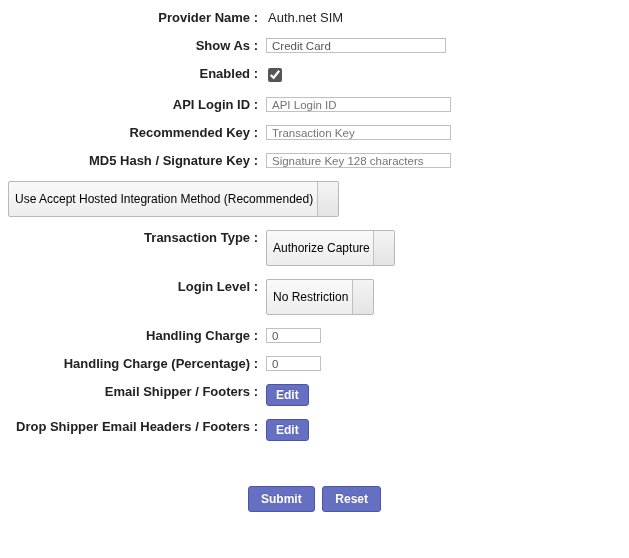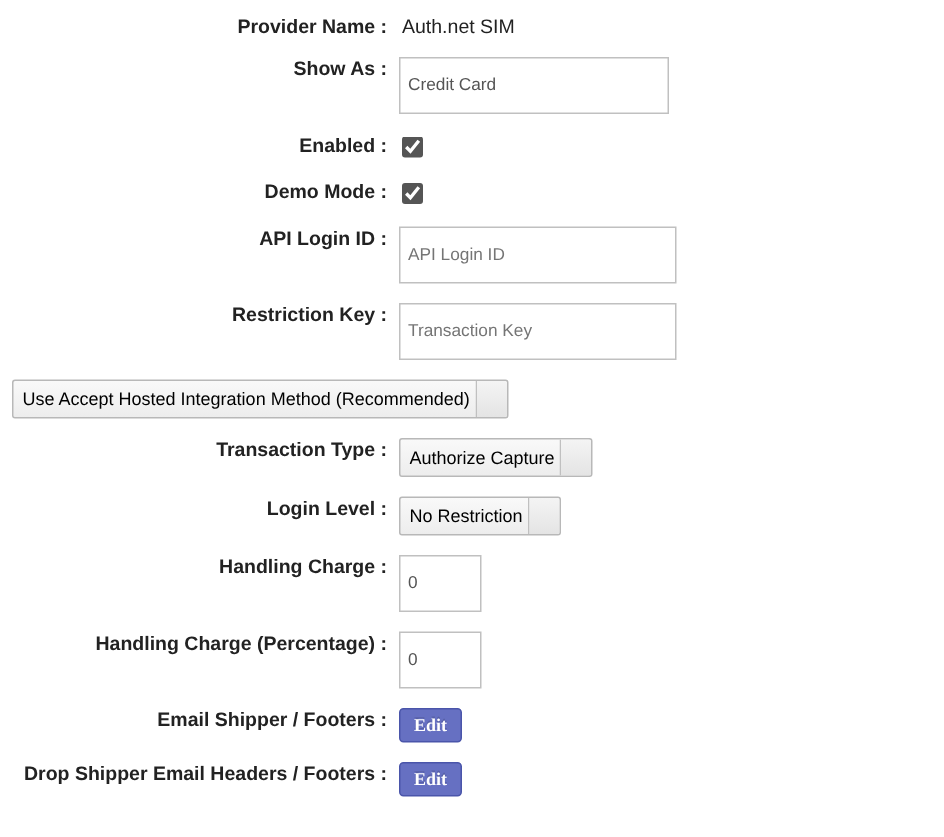--- a/index.html
+++ b/index.html
@@ -30,21 +30,21 @@
     .static-text {
       padding-left: 2px;
     }
     input[type="text"] {
       font-family: Verdana, Arial, sans-serif;
       font-size: 11.5px;
       padding: 3px 5px;
       border: 1px solid #c0c0c0;
       color: #555;
       box-sizing: border-box;
-      height: 38px;
+      height: 15px;
     }
     input.text-wide {
       width: 180px;
     }
     input.text-wider {
       width: 185px;
     }
     input.text-small {
       width: 55px;
     }
@@ -54,21 +54,21 @@
       margin: 2px;
       accent-color: #555;
     }
     select {
       font-family: Verdana, Arial, sans-serif;
       font-size: 12px;
       padding: 3px 24px 3px 6px;
       border: 1px solid #b8b8b8;
       border-radius: 2px;
       background: #f5f5f5;
-      height: 26px;
+      height: 36px;
       appearance: none;
       -webkit-appearance: none;
       background-image: linear-gradient(#f9f9f9, #ededed);
       position: relative;
     }
     .select-wrap {
       position: relative;
       display: inline-block;
     }
     .select-wrap::after {
@@ -92,21 +92,21 @@
       color: #555;
       font-size: 9px;
     }
     .btn {
       background: #6670c2;
       color: #fff;
       border: 1px solid #4a55aa;
       border-radius: 3px;
       padding: 4px 10px;
       font-size: 12px;
-      font-family: Liberation Serif, serif;
+      font-family: Liberation Sans, sans-serif;
       font-weight: bold;
       cursor: pointer;
       text-shadow: 0 -1px 0 rgba(0,0,0,0.15);
     }
     .btn.small {
       padding: 3px 9px;
       font-size: 12px;
     }
     .action-row {
       text-align: center;
@@ -134,41 +134,41 @@
     </div>
   </div>
 
   <div class="form-row">
     <div class="label">Enabled :</div>
     <div class="value">
       <input type="checkbox" checked="" style="">
     </div>
   </div>
 
-  <div class="form-row">
-    <div class="label">Demo Mode :</div>
-    <div class="value">
-      <input type="checkbox" checked="" style="">
-    </div>
-  </div>
 
   <div class="form-row">
     <div class="label">API Login ID :</div>
     <div class="value">
       <input type="text" class="text-wider" placeholder="API Login ID" style="">
     </div>
   </div>
 
   <div class="form-row">
-    <div class="label">Restriction Key :</div>
+    <div class="label">Recommended Key :</div>
     <div class="value">
       <input type="text" class="text-wider" placeholder="Transaction Key" style="">
     </div>
   </div>
 
+  <div class="form-row">
+    <div class="label">MD5 Hash / Signature Key :</div>
+    <div class="value">
+      <input type="text" class="text-wider" placeholder="Signature Key 128 characters" style="">
+    </div>
+  </div>
 
   <div class="form-row">
     <div class="value">
       <span class="select-wrap">
         <select>
           <option selected="">Use Accept Hosted Integration Method (Recommended)</option>
         </select>
         <span class="chev">▾</span>
       </span>
     </div>

